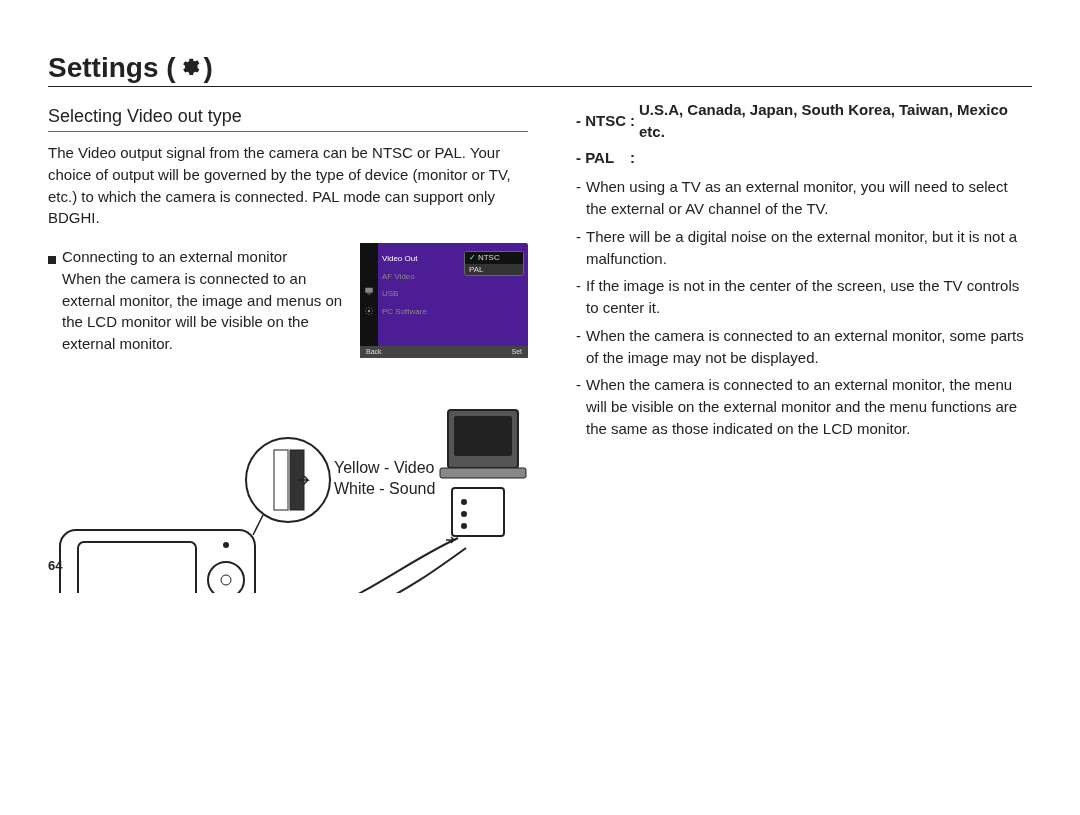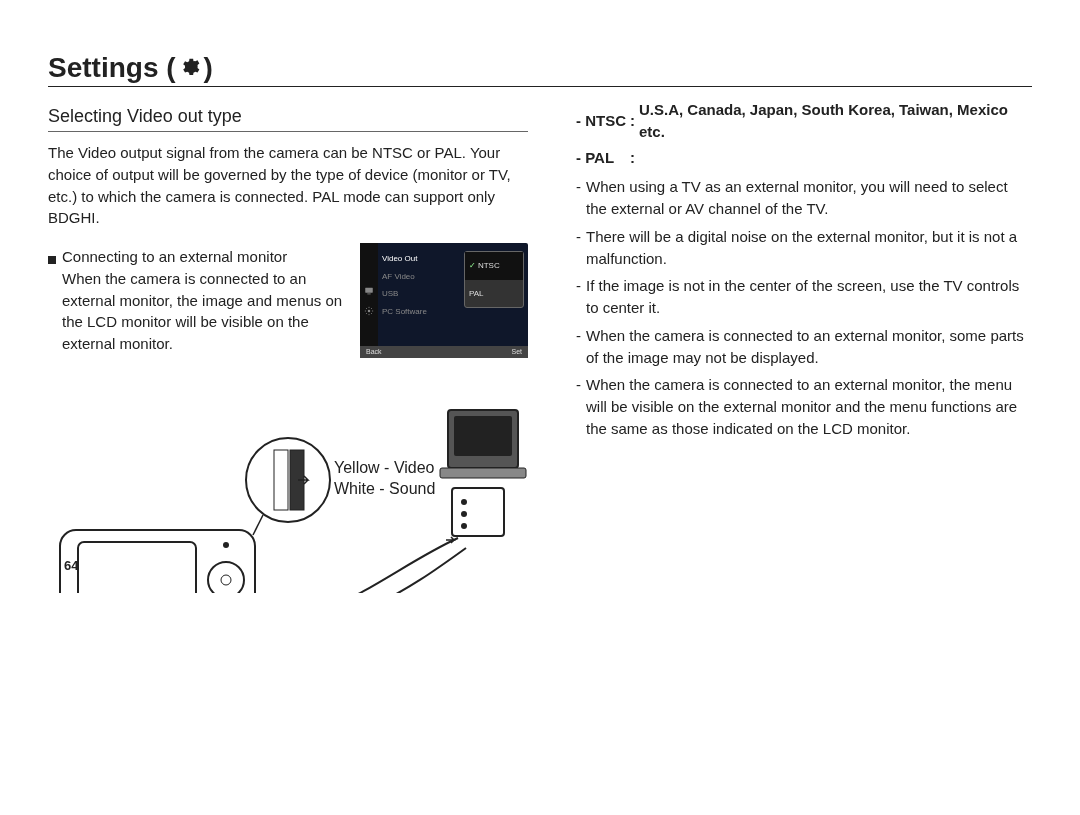--- a/index.html
+++ b/index.html
@@ -48,36 +48,36 @@
     font-weight: 400;
     margin: 4px 0 10px 0;
     border-bottom: 1px solid #666;
     padding-bottom: 2px;
   }
   p { margin: 6px 0 14px 0; }
   .sub-block { display: flex; gap: 12px; align-items: center; }
   .sub-text { flex: 1; }
   .sq { display: inline-block; width: 8px; height: 8px; background: #222; margin-right: 6px; position: relative; top: 2px; }
   .imgbox {
-    width: 168px; height: 115px; background: #0f172a; color: #ddd;
+    width: 168px; height: 115px; background: #4c1d95; color: #ddd;
     font-size: 8px; padding: 6px 4px 4px 4px; box-sizing: border-box;
     border-radius: 2px; position: relative;
   }
   .imgbox .tabside {
     position: absolute; left: 0; top: 0; bottom: 0; width: 18px; background: #111;
     display: flex; flex-direction: column; justify-content: center; align-items: center; gap: 10px;
   }
   .imgbox .menuitems { position: absolute; left: 22px; top: 10px; }
   .imgbox .menuitems div { margin-bottom: 6px; color: #888; }
   .imgbox .menuitems .active { color: #fff; }
   .imgbox .popup {
     position: absolute; right: 4px; top: 8px; width: 58px;
     border: 1px solid #666; background: #333; border-radius: 3px;
   }
-  .imgbox .popup div { padding: 8px 4px; font-size: 8px; }
+  .imgbox .popup div { padding: 0 4px; font-size: 8px; }
   .imgbox .popup .sel { background: #111; }
   .imgbox .popup .sel::before { content: "✓ "; color: #9f9; }
   .imgbox .footer {
     position: absolute; left: 0; right: 0; bottom: 0; height: 12px;
     background: #444; font-size: 7px; padding: 1px 6px; box-sizing: border-box;
     display: flex; justify-content: space-between;
   }
   .defs { margin-top: 0; }
   .defs .row { display: flex; align-items: center; margin-bottom: 4px; font-weight: bold; }
   .defs .term { min-width: 54px; white-space: nowrap; }
@@ -88,21 +88,21 @@
   .diagram {
     margin-top: 22px;
     width: 480px;
     display: flex; align-items: center; gap: 10px;
     position: relative;
   }
   .diagram .label {
     font-size: 16px; line-height: 1.3; text-align: left;
   }
   .pagenum {
-    position: absolute; left: 64px; bottom: 20px;
+    position: absolute; left: 48px; bottom: 20px;
     font-size: 13px; font-weight: 700;
   }
 </style>
 </head>
 <body>
 
 <div class="page">
 
   <div class="heading-row">
     <h1>

